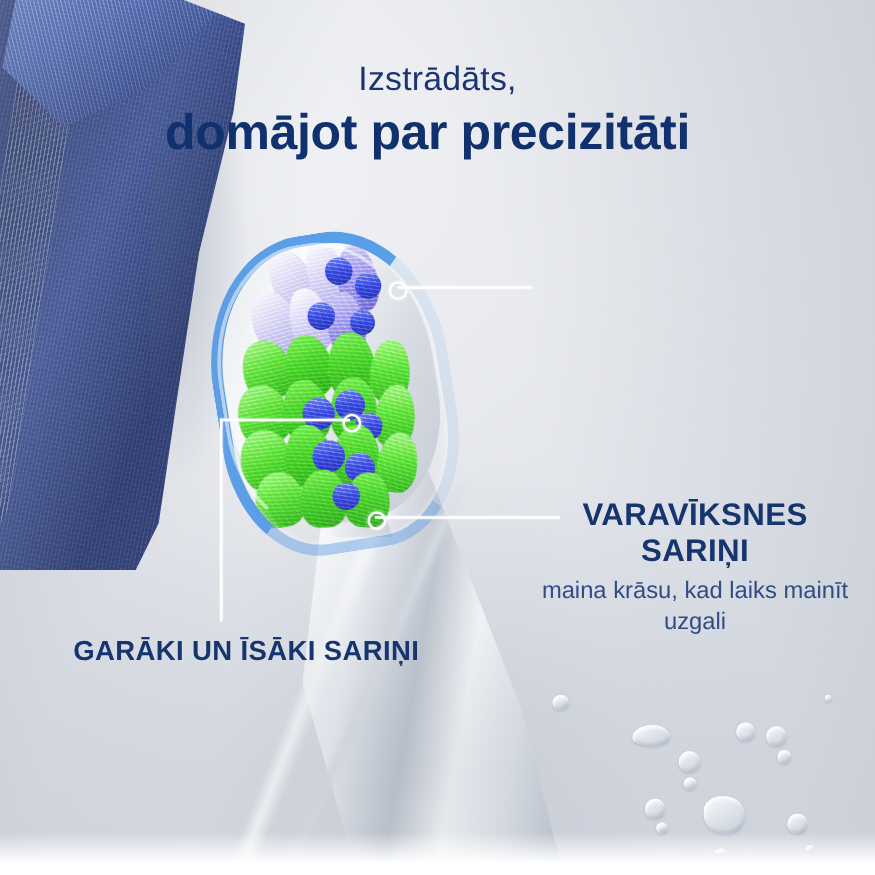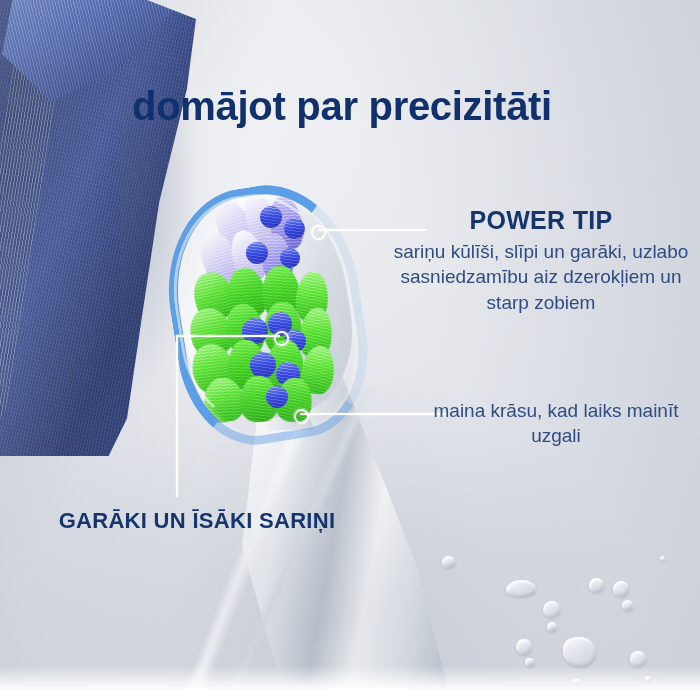--- a/index.html
+++ b/index.html
@@ -317,28 +317,26 @@
   <div class="lead h" style="left:318px;top:229px;width:108px;"></div>
   <div class="dot" style="left:311px;top:225px;"></div>
 
   <div class="lead h" style="left:300px;top:413px;width:148px;"></div>
   <div class="dot" style="left:294px;top:409px;"></div>
 
   <div class="lead h" style="left:176px;top:335px;width:104px;"></div>
   <div class="lead v" style="left:176px;top:335px;height:162px;"></div>
   <div class="dot" style="left:274px;top:331px;"></div>
 
+  <div class="eyebrow">Izstrādāts,</div>
   <div class="headline">domājot par precizitāti</div>
 
-  <div class="callout c-power">
-    <h3>POWER TIP</h3>
-    <p>sariņu kūlīši, slīpi un garāki, uzlabo sasniedzamību aiz dzerokļiem un starp zobiem</p>
-  </div>
 
   <div class="callout c-rainbow">
+    <h3>VARAVĪKSNES SARIŅI</h3>
     <p>maina krāsu, kad laiks mainīt uzgali</p>
   </div>
 
   <div class="callout c-long">
     <h3>GARĀKI UN ĪSĀKI SARIŅI</h3>
   </div>
 
   <div class="bottom-fade"></div>
 </div>
 

